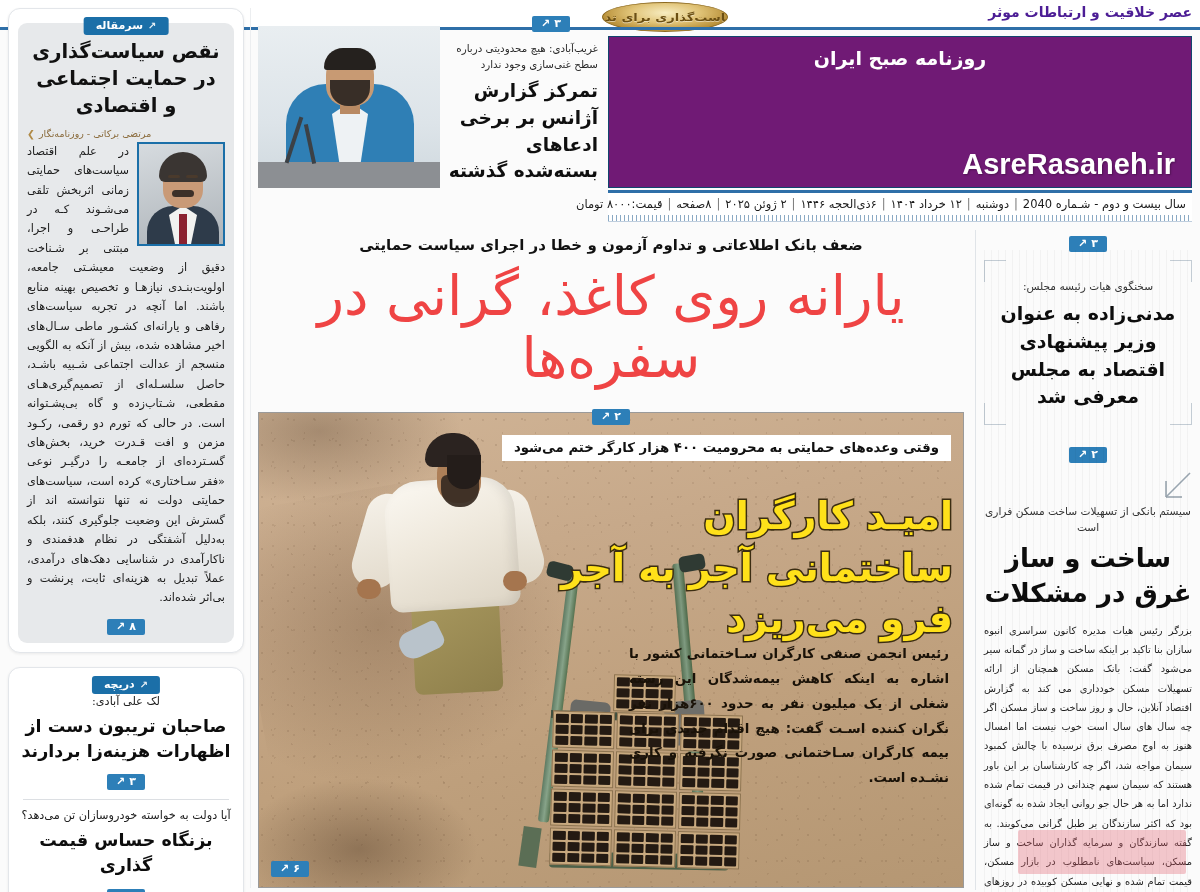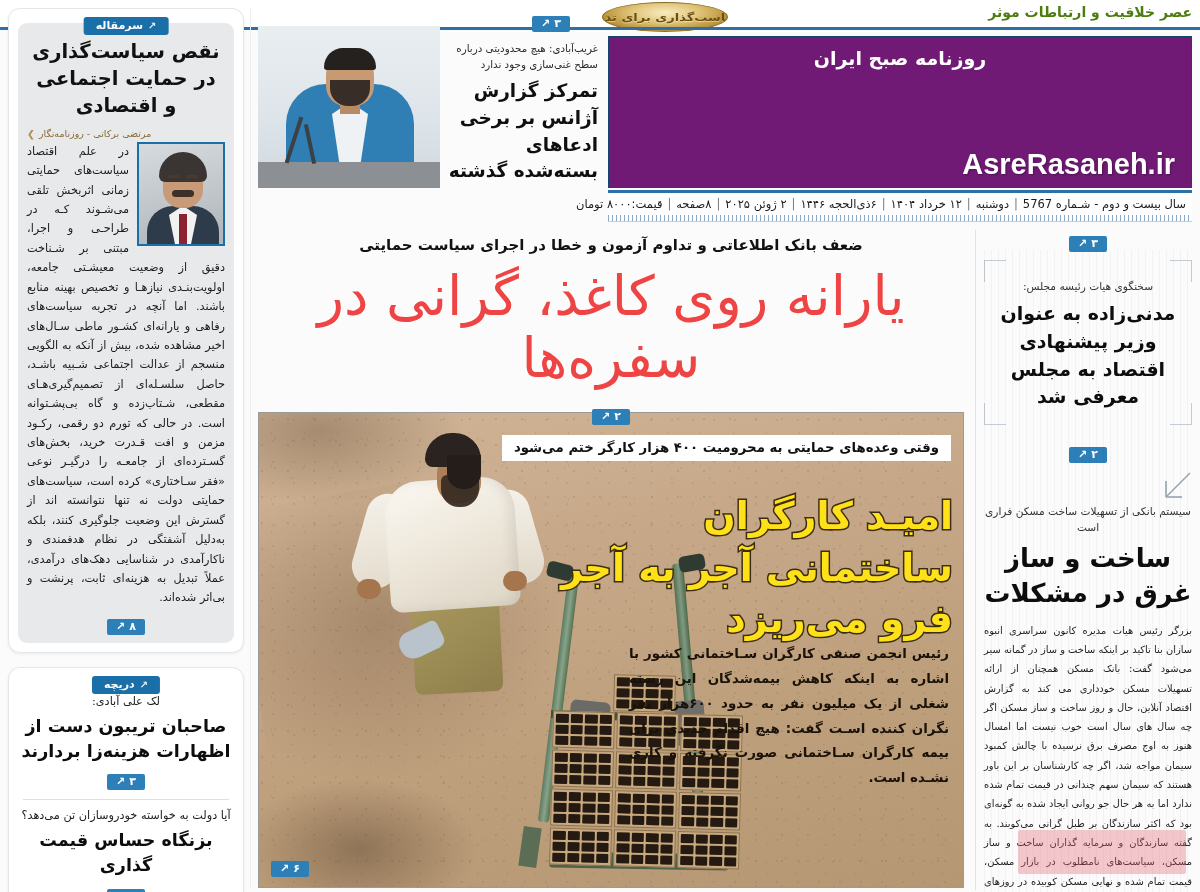--- a/index.html
+++ b/index.html
@@ -9,21 +9,21 @@
     background: #ffffff;
     font-family: "DejaVu Sans", "Liberation Sans", sans-serif;
     overflow: hidden;
   }
   .page { position: relative; width: 1200px; height: 892px; background: #fbfbfb; }
 
   
   .topbar { position: absolute; top: 0; left: 0; width: 1200px; height: 28px; background: #ffffff; }
   .slogan-red {
     position: absolute; top: 4px; right: 8px;
-    font-size: 14px; font-weight: bold; color: #4d7c0f;
+    font-size: 14px; font-weight: bold; color: #4c1d95;
     letter-spacing: 0px; white-space: nowrap;
   }
   .gold-badge {
     position: absolute; top: 2px; left: 602px;
     width: 126px; height: 30px; border-radius: 50%/50%;
     background: radial-gradient(ellipse at 50% 40%, #f4e3a8 0%, #d9b45c 45%, #a67c22 78%, #caa martial 100%);
     background: radial-gradient(ellipse at 50% 35%, #f7ecc0 0%, #e0c377 40%, #b9913a 72%, #8d6a20 100%);
     border: 1px solid #8d6a20;
     overflow: hidden;
   }
@@ -312,21 +312,21 @@
   <div class="topbar-rule"></div>
 
   <div class="masthead">
     <div class="masthead-sub">روزنامه صبح ایران</div>
     <div class="masthead-url">AsreRasaneh.ir</div>
   </div>
   <div class="masthead-rule"></div>
 
   <div class="dateline">
     <div class="dateline-inner">
-      <span>سال بیست و دوم - شـماره 5767</span>
+      <span>سال بیست و دوم - شـماره 2040</span>
       <span class="dl-sep">|</span>
       <span>دوشنبه</span>
       <span class="dl-sep">|</span>
       <span>۱۲ خرداد ۱۴۰۴</span>
       <span class="dl-sep">|</span>
       <span>۶ذی‌الحجه ۱۴۴۶</span>
       <span class="dl-sep">|</span>
       <span>۲ ژوئن ۲۰۲۵</span>
       <span class="dl-sep">|</span>
       <span>۸صفحه</span>

